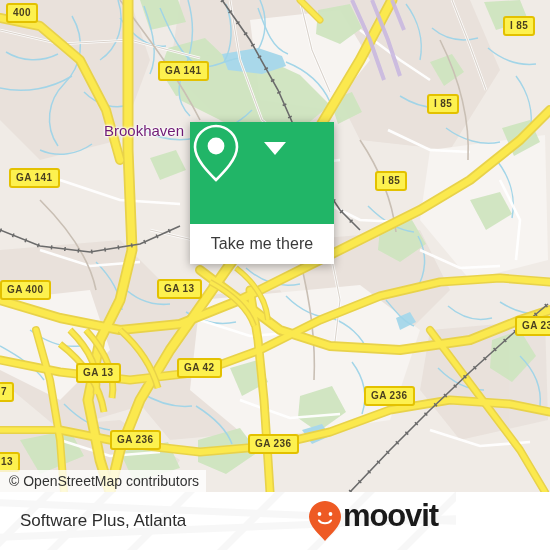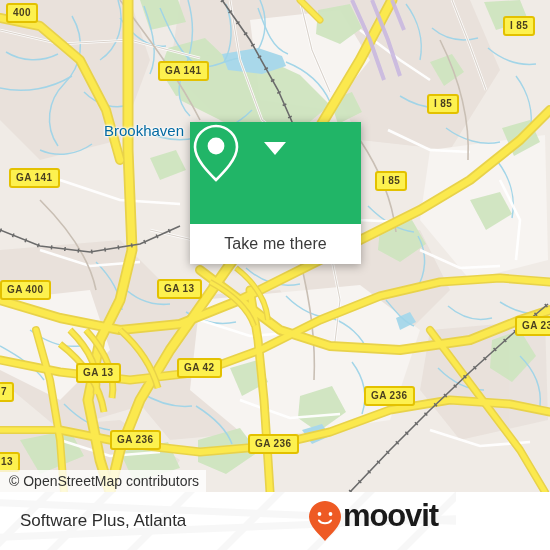--- a/index.html
+++ b/index.html
@@ -30,21 +30,21 @@
     font-size: 10px;
     font-weight: bold;
     letter-spacing: .4px;
     padding: 1px 5px 2px 5px;
     white-space: nowrap;
     line-height: 13px;
     font-family: "Liberation Sans", sans-serif;
   }
   .place-label {
     position: absolute;
-    color: #0369a1;
+    color: #701a75;
     font-size: 15px;
     white-space: nowrap;
     text-shadow: 0 0 3px #fff, 0 0 3px #fff, 0 0 3px #fff, 0 0 2px #fff;
   }
 
   
   #attribution {
     position: absolute;
     left: 0; bottom: 0;
     background: rgba(255,255,255,0.78);
@@ -52,21 +52,21 @@
     font-size: 14px;
     line-height: 16px;
     padding: 3px 7px 3px 9px;
     white-space: nowrap;
   }
 
   
   #popup {
     position: absolute;
     left: 190px; top: 122px;
-    width: 171px;
+    width: 144px;
     filter: drop-shadow(0 2px 5px rgba(0,0,0,0.32));
   }
   #popup-green {
     height: 102px;
     background: #21b567;
     display: flex;
     align-items: center;
     justify-content: center;
   }
   #popup-white {

